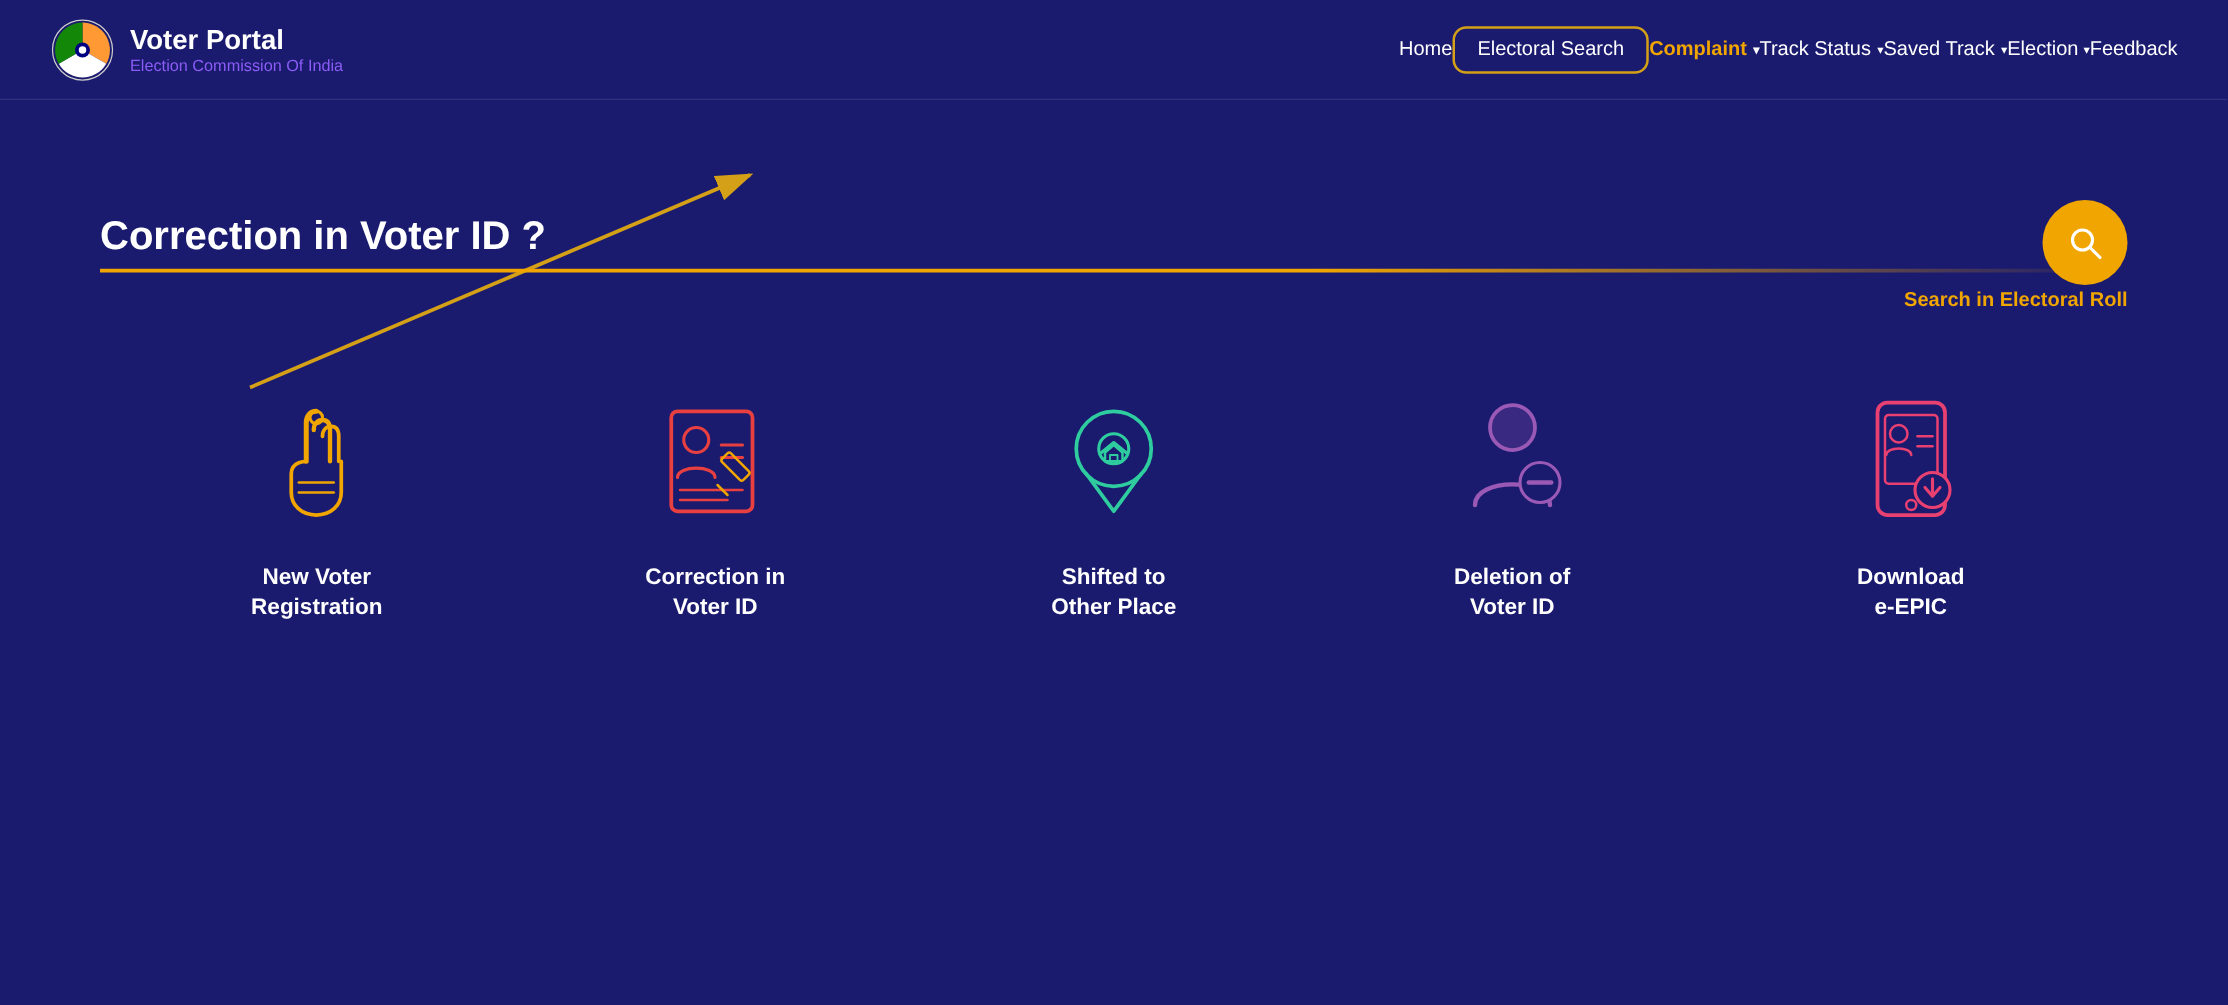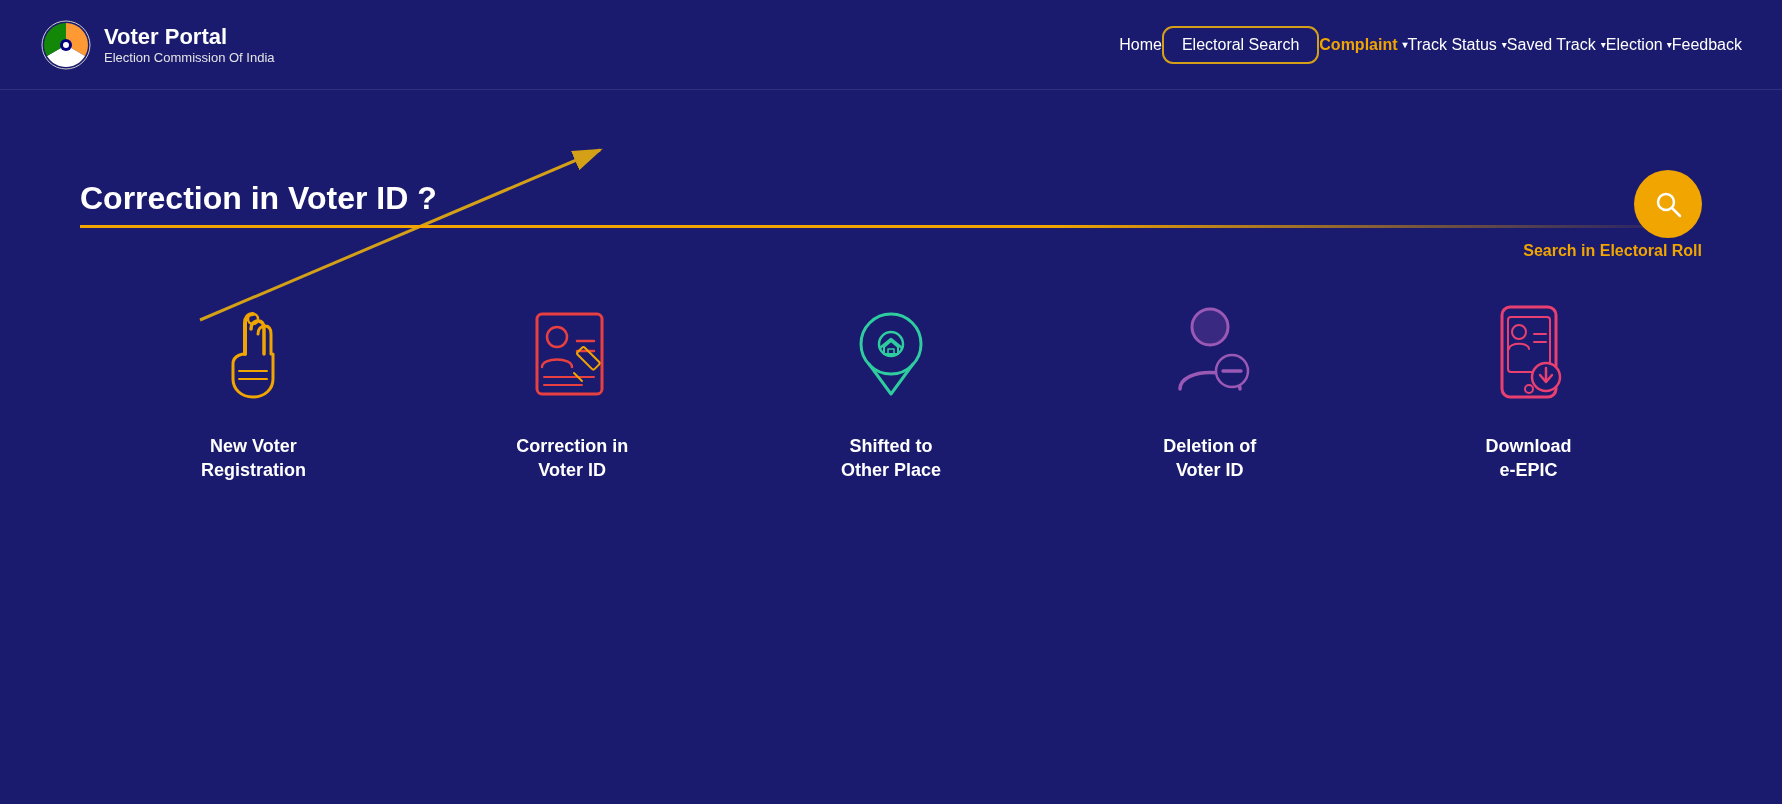--- a/index.html
+++ b/index.html
@@ -10,21 +10,21 @@
       min-height: 804px;
       width: 1782px;
       overflow-x: hidden;
     }
 
     
     .header {
       display: flex;
       align-items: center;
       padding: 0 40px;
-      height: 90px;
+      height: 80px;
       background-color: #1a1a6e;
       border-bottom: 1px solid rgba(255,255,255,0.1);
     }
     .logo-area {
       display: flex;
       align-items: center;
       gap: 12px;
       margin-right: auto;
     }
     .logo-icon {
@@ -36,21 +36,21 @@
       flex-direction: column;
     }
     .logo-title {
       font-size: 22px;
       font-weight: 700;
       color: #ffffff;
       line-height: 1.2;
     }
     .logo-subtitle {
       font-size: 13px;
-      color: #e5e5e5;
+      color: #8b5cf6;
     }
 
     .nav-items {
       display: flex;
       align-items: center;
     }
     .nav-item {
       color: #ffffff;
       font-size: 16px;
       cursor: pointer;
@@ -118,21 +118,21 @@
       background: linear-gradient(to right, #f0a500 60%, transparent 100%);
       width: 100%;
       margin-bottom: 14px;
     }
     .search-electoral-link {
       text-align: right;
       color: #f0a500;
       font-size: 16px;
       font-weight: 600;
       cursor: pointer;
-      margin-bottom: 34px;
+      margin-bottom: 59px;
     }
 
     
     .search-circle-btn {
       position: absolute;
       right: 0;
       top: -10px;
       width: 68px;
       height: 68px;
       border-radius: 50%;

